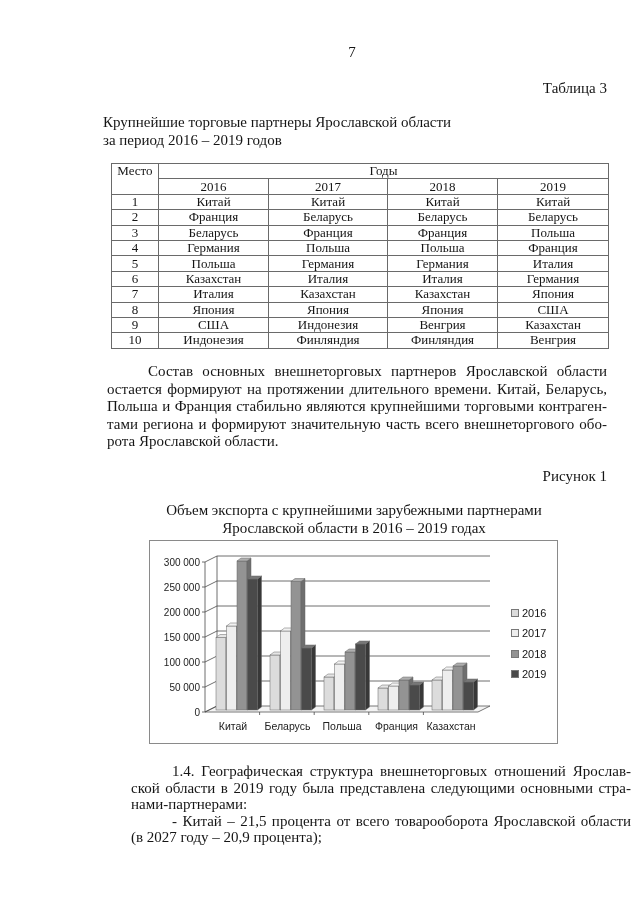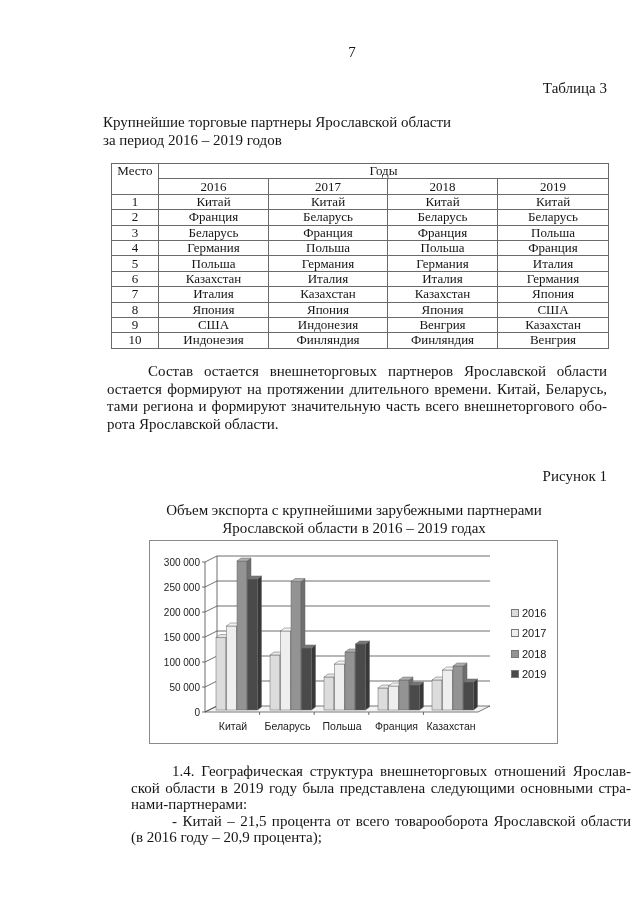--- a/index.html
+++ b/index.html
@@ -148,22 +148,23 @@
         <td>10</td>
         <td>Индонезия</td>
         <td>Финляндия</td>
         <td>Финляндия</td>
         <td>Венгрия</td>
       </tr>
     </tbody>
 </table>
 
 <div class="abs para paragraph-1">
-  <div class="ln indent">Состав остается внешнеторговых партнеров Ярославской области</div>
+  <div class="ln indent">Состав основных внешнеторговых партнеров Ярославской области</div>
   <div class="ln">остается формируют на протяжении длительного времени. Китай, Беларусь,</div>
+  <div class="ln">Польша и Франция стабильно являются крупнейшими торговыми контраген-</div>
   <div class="ln">тами региона и формируют значительную часть всего внешнеторгового обо-</div>
   <div class="ln last">рота Ярославской области.</div>
 </div>
 
 <div class="abs serif15 figure-label">Рисунок 1</div>
 <div class="abs serif15 figure-title">
   <div>Объем экспорта с крупнейшими зарубежными партнерами</div>
   <div>Ярославской области в 2016 – 2019 годах</div>
 </div>
 <div class="abs chart-box"></div>
@@ -336,14 +337,14 @@
     <span class="legend-swatch" style="background: rgb(74, 74, 74);"></span>
     <span>2019</span>
   </div>
 </div>
 
 <div class="abs para section-14">
   <div class="ln indent">1.4. Географическая структура внешнеторговых отношений Ярослав-</div>
   <div class="ln">ской области в 2019 году была представлена следующими основными стра-</div>
   <div class="ln last">нами-партнерами:</div>
   <div class="ln indent">- Китай – 21,5 процента от всего товарооборота Ярославской области</div>
-  <div class="ln last">(в 2016 году – 20,9 процента);</div>
+  <div class="ln last">(в 2027 году – 20,9 процента);</div>
 </div>
 
 </body></html>

